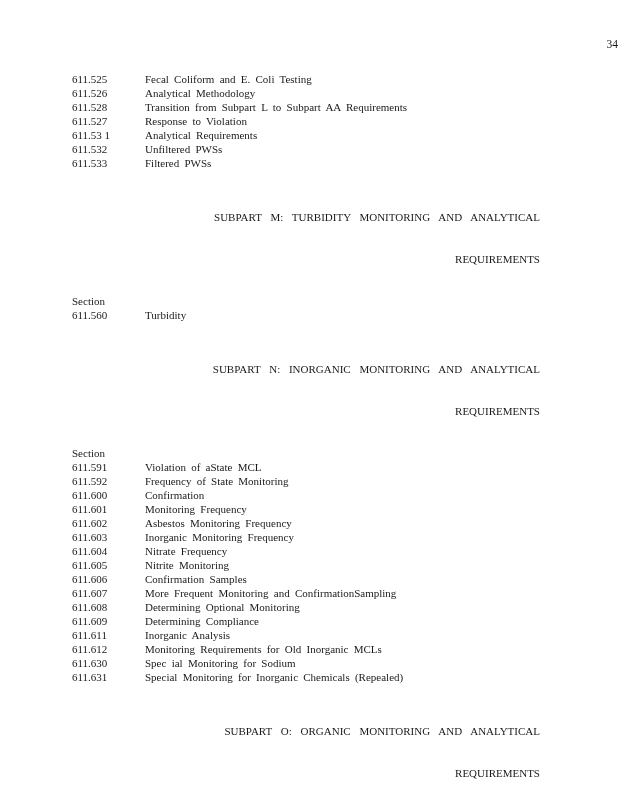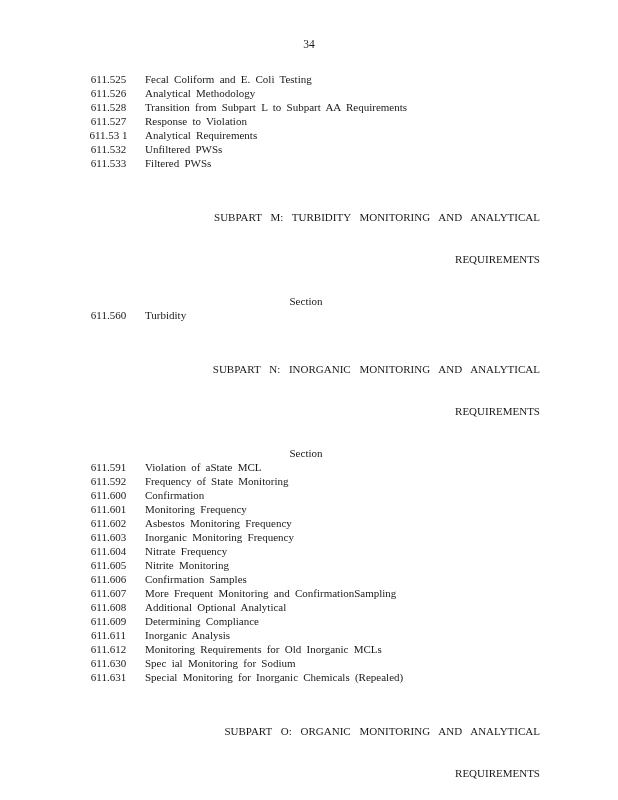--- a/index.html
+++ b/index.html
@@ -15,50 +15,48 @@
     overflow: hidden;
   }
   .page {
     position: relative;
     width: 618px;
     height: 800px;
     background: #ffffff;
   }
   .page-number {
     padding-top: 37px;
-    text-align: center;
+    text-align: right;
     font-size: 11.5px;
     line-height: 14px;
   }
   .content {
     padding: 21px 78px 0 72px;
     font-size: 11px;
     line-height: 14px;
   }
   .row {
     white-space: pre;
   }
   .row .num {
     display: inline-block;
     width: 73px;
     word-spacing: 0;
-    text-align: center;
   }
   .row .title {
     word-spacing: 2.5px;
   }
   .subpart-heading {
     margin-top: 12px;
     text-align: right;
     word-spacing: 6px;
     white-space: pre;
   }
   .section-label {
     word-spacing: 0;
-    text-align: center;
   }
 </style>
 </head>
 <body>
 
 <div class="page">
 
   <div class="page-number">34</div>
 
   <div class="content">
@@ -97,21 +95,21 @@
       <div class="row"><span class="num">611.591</span><span class="title">Violation of aState MCL</span></div>
           <div class="row"><span class="num">611.592</span><span class="title">Frequency of State Monitoring</span></div>
           <div class="row"><span class="num">611.600</span><span class="title">Confirmation</span></div>
           <div class="row"><span class="num">611.601</span><span class="title">Monitoring Frequency</span></div>
           <div class="row"><span class="num">611.602</span><span class="title">Asbestos Monitoring Frequency</span></div>
           <div class="row"><span class="num">611.603</span><span class="title">Inorganic Monitoring Frequency</span></div>
           <div class="row"><span class="num">611.604</span><span class="title">Nitrate Frequency</span></div>
           <div class="row"><span class="num">611.605</span><span class="title">Nitrite Monitoring</span></div>
           <div class="row"><span class="num">611.606</span><span class="title">Confirmation Samples</span></div>
           <div class="row"><span class="num">611.607</span><span class="title">More Frequent Monitoring and ConfirmationSampling</span></div>
-          <div class="row"><span class="num">611.608</span><span class="title">Additional Optional Analytical</span></div>
+          <div class="row"><span class="num">611.608</span><span class="title">Determining Optional Monitoring</span></div>
           <div class="row"><span class="num">611.609</span><span class="title">Determining Compliance</span></div>
           <div class="row"><span class="num">611.611</span><span class="title">Inorganic Analysis</span></div>
           <div class="row"><span class="num">611.612</span><span class="title">Monitoring Requirements for Old Inorganic MCLs</span></div>
           <div class="row"><span class="num">611.630</span><span class="title">Spec ial Monitoring for Sodium</span></div>
           <div class="row"><span class="num">611.631</span><span class="title">Special Monitoring for Inorganic Chemicals (Repealed)</span></div>
         </div>
     </div>
 
     <div class="subpart">
       <div class="subpart-heading">

